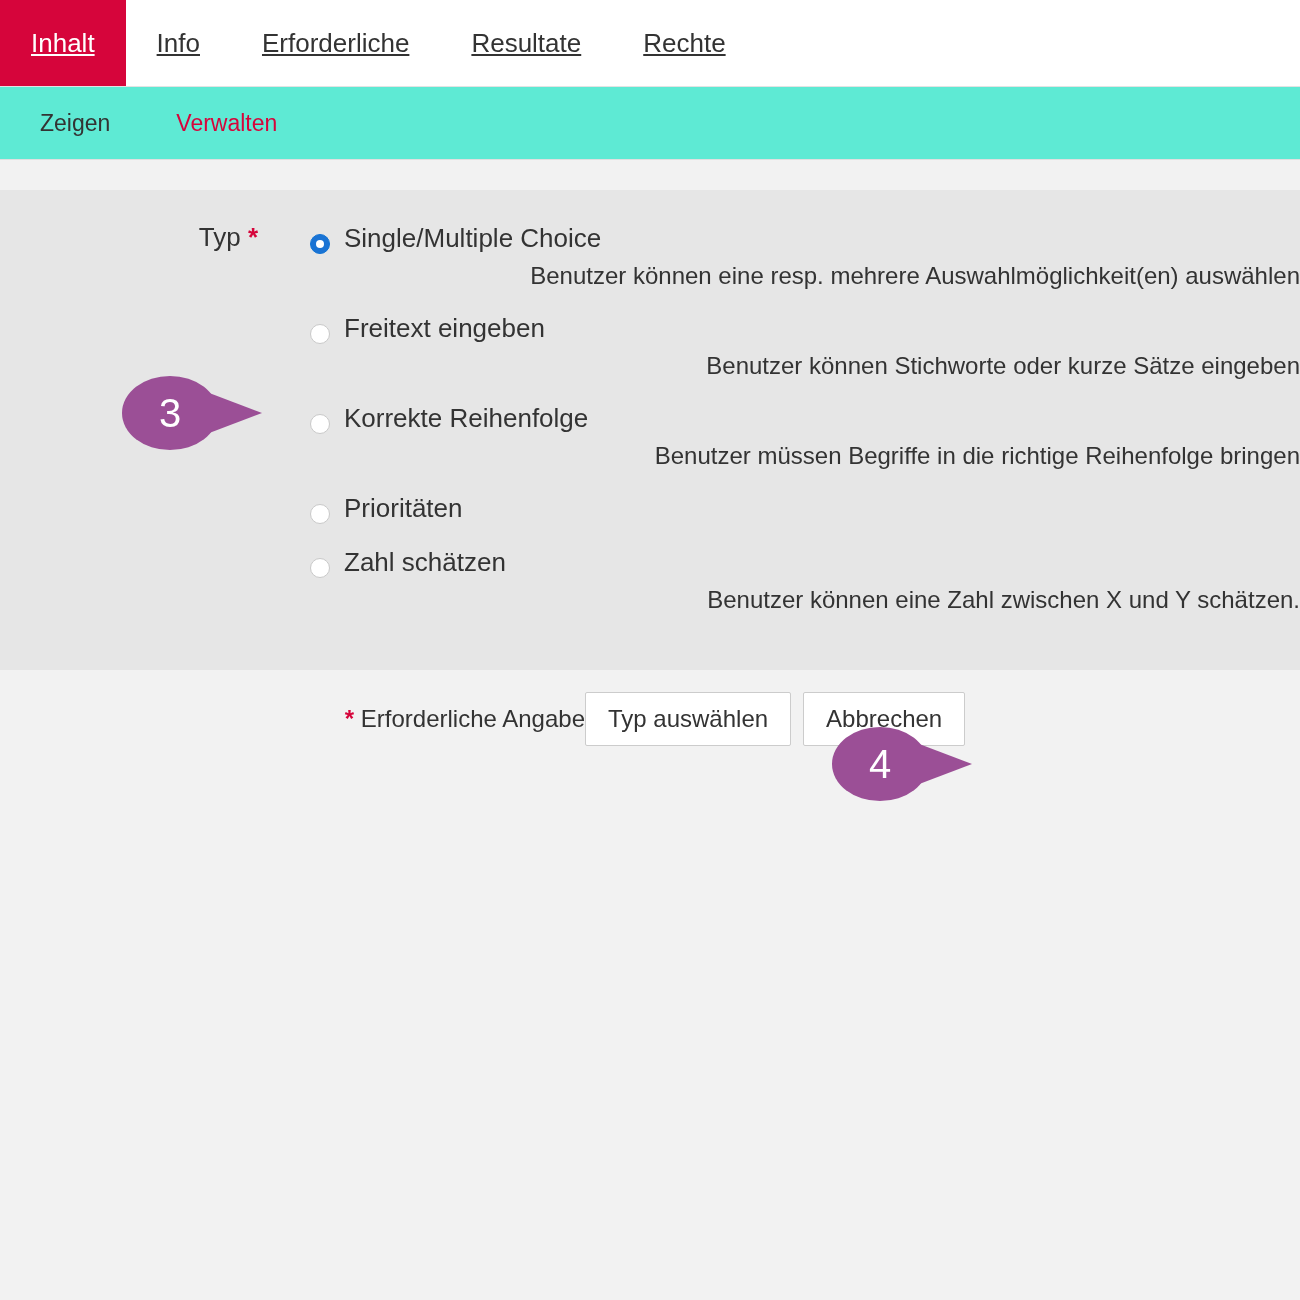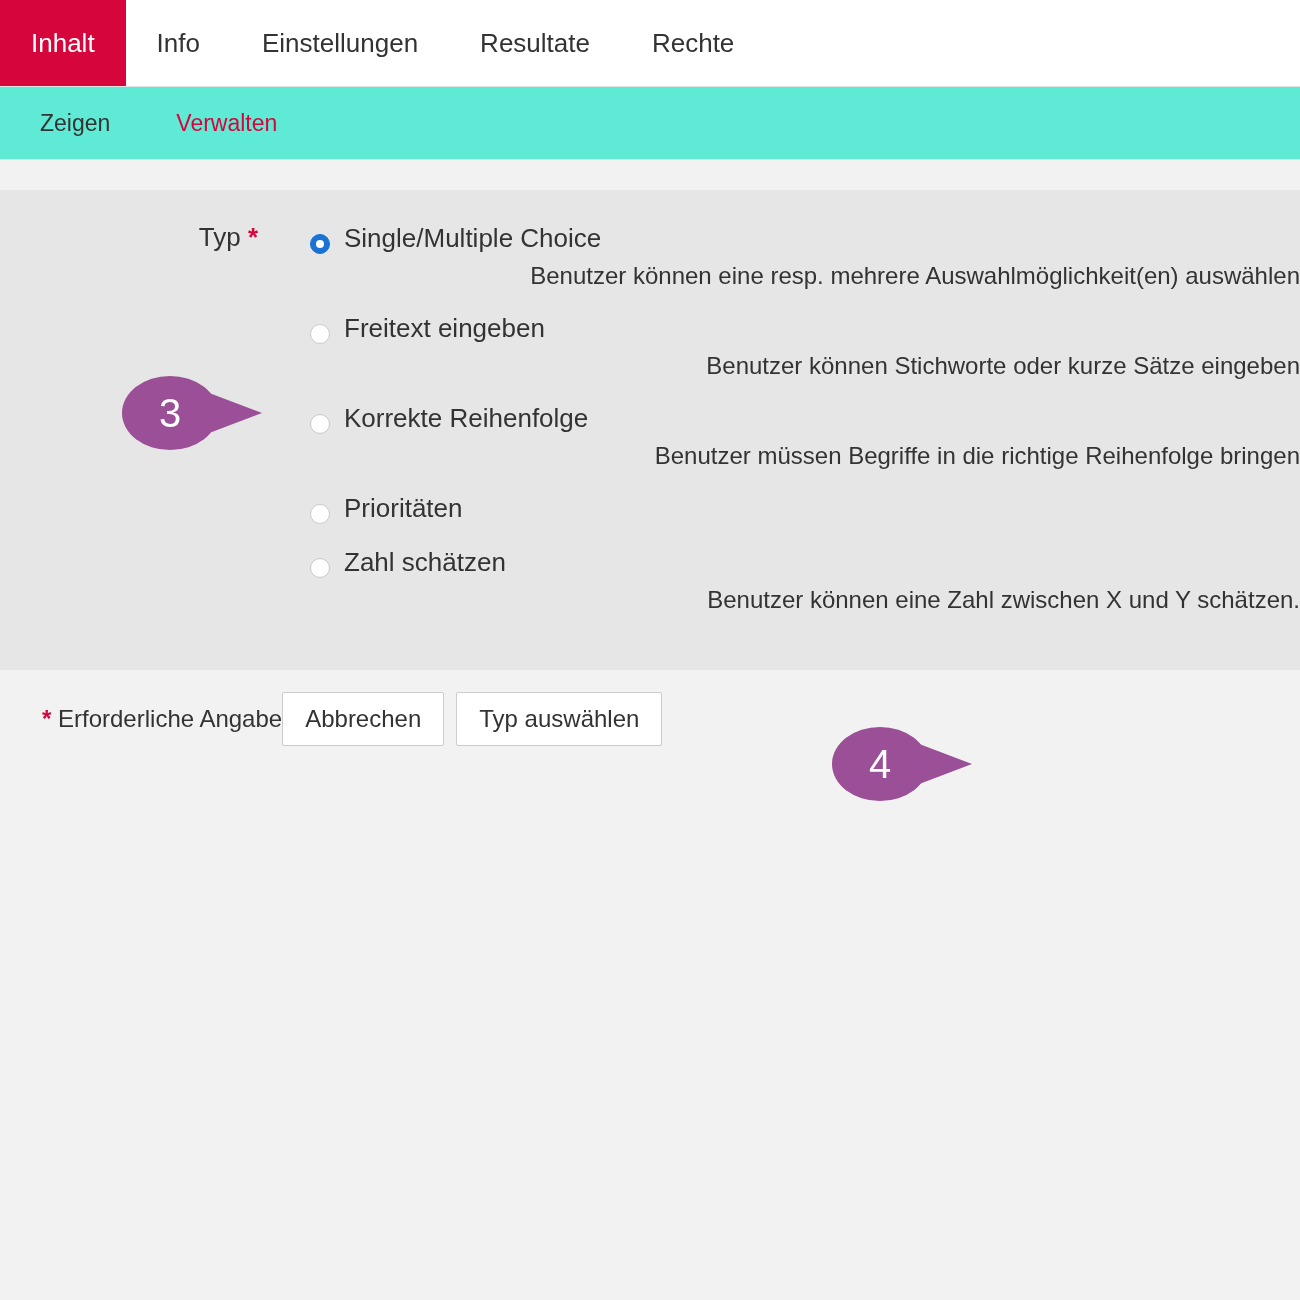--- a/index.html
+++ b/index.html
@@ -25,20 +25,21 @@
     border-bottom: 1px solid #e3e3e3;
   }
   .tab {
     display: flex;
     align-items: center;
     padding: 0 31px;
     font-size: 26px;
     color: #333333;
     cursor: pointer;
     user-select: none;
+    text-decoration: underline;
   }
   .tab.active {
     background: #d6053b;
     color: #ffffff;
   }
 
   
   .subbar {
     background: #5eead4;
     height: 72px;
@@ -130,21 +131,21 @@
     color: #333333;
     margin-top: 8px;
     margin-left: 0px;
     text-align: right;
   }
 
   
   .footer {
     display: flex;
     align-items: center;
-    justify-content: flex-start;
+    justify-content: center;
     padding: 22px 32px 0 42px;
     position: relative;
   }
   .required-note {
     font-size: 24px;
     color: #333333;
   }
   .required-note .star {
     color: #d6053b;
     font-weight: bold;
@@ -197,21 +198,21 @@
 <body>
 
 <div class="tabbar">
   <div class="tab active">
     <span>Inhalt</span>
   </div>
   <div class="tab">
     <span>Info</span>
   </div>
   <div class="tab">
-    <span>Einstellungen</span>
+    <span>Erforderliche</span>
   </div>
   <div class="tab">
     <span>Resultate</span>
   </div>
   <div class="tab">
     <span>Rechte</span>
   </div>
 </div>
 
 <div class="subbar">
@@ -274,22 +275,22 @@
     </div>
   </div>
 </div>
 
 <div class="footer">
   <div class="required-note">
     <span class="star">*</span>
     <span>Erforderliche Angabe</span>
   </div>
   <div class="btns">
+    <button class="btn">Typ auswählen</button>
     <button class="btn">Abbrechen</button>
-    <button class="btn">Typ auswählen</button>
   </div>
 </div>
 
 <div class="marker" id="marker-3">
   <div class="marker-bubble">
     <span>3</span>
   </div>
   <div class="marker-tail"></div>
 </div>
 

